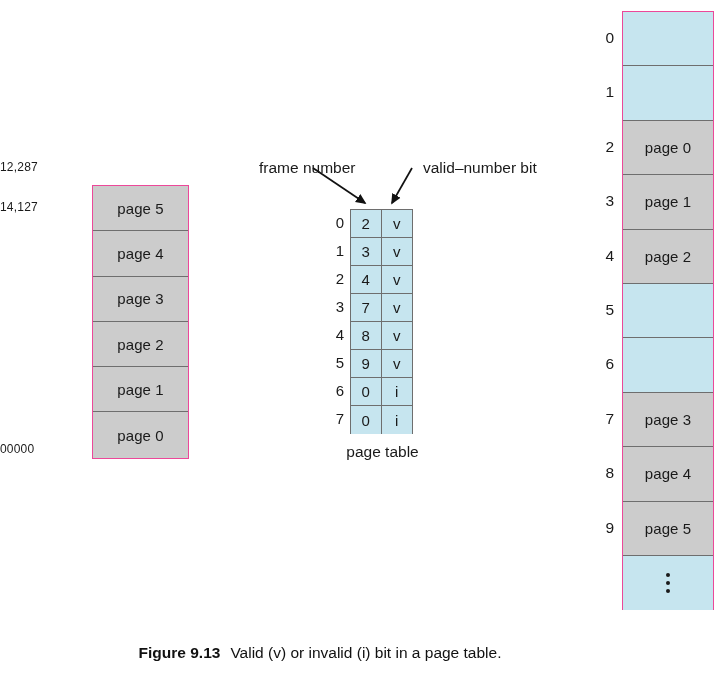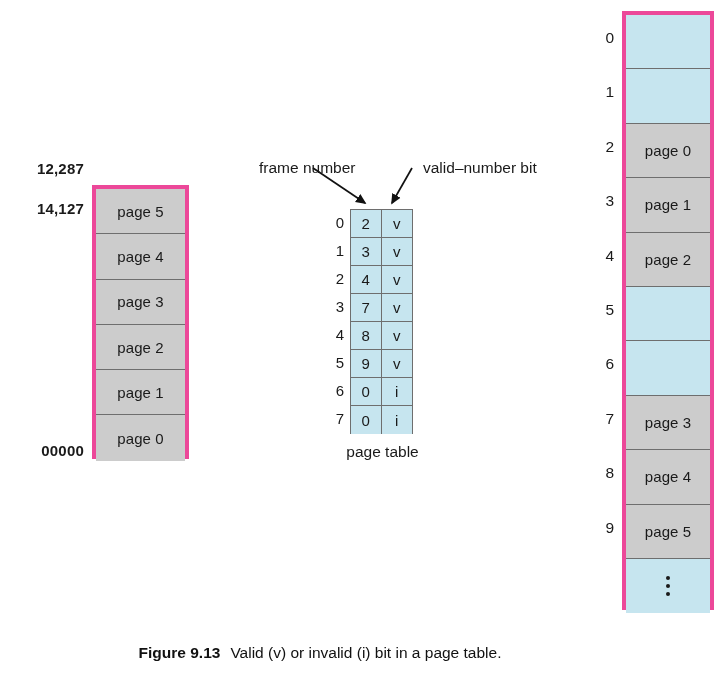--- a/index.html
+++ b/index.html
@@ -20,21 +20,21 @@
     position: absolute;
     left: 0; top: 0;
     width: 720px;
     height: 681px;
   }
 
   
   .mem-box {
     position: absolute;
     box-sizing: border-box;
-    border: 4px solid #ec4899;
+    border: 1px solid #ec4899;
     background: #6d28d9;
   }
   .cell {
     box-sizing: border-box;
     width: 100%;
     display: flex;
     align-items: center;
     justify-content: center;
     font-size: 15px;
     line-height: 1;
@@ -50,26 +50,25 @@
   #logical-memory {
     left: 92px;
     top: 185px;
     width: 97px;
     height: 274px;
   }
   #logical-memory .cell { height: 45.3px; }
 
   .addr-label {
     position: absolute;
-    font-size: 15px;
-    color: #1a1a1a;
-    text-align: right;
+    font-size: 12px;
+    color: #1a1a1a;
+    text-align: left;
     white-space: nowrap;
     letter-spacing: .2px;
-    font-weight: bold;
   }
   #addr-top    { left: 0px; top: 160px;  width: 84px; }
   #addr-second { left: 0px; top: 200px;  width: 84px; }
   #addr-bottom { left: 0px; top: 442px;  width: 84px; }
 
   
   #page-table {
     left: 350px;
     top: 209px;
     width: 63px;

